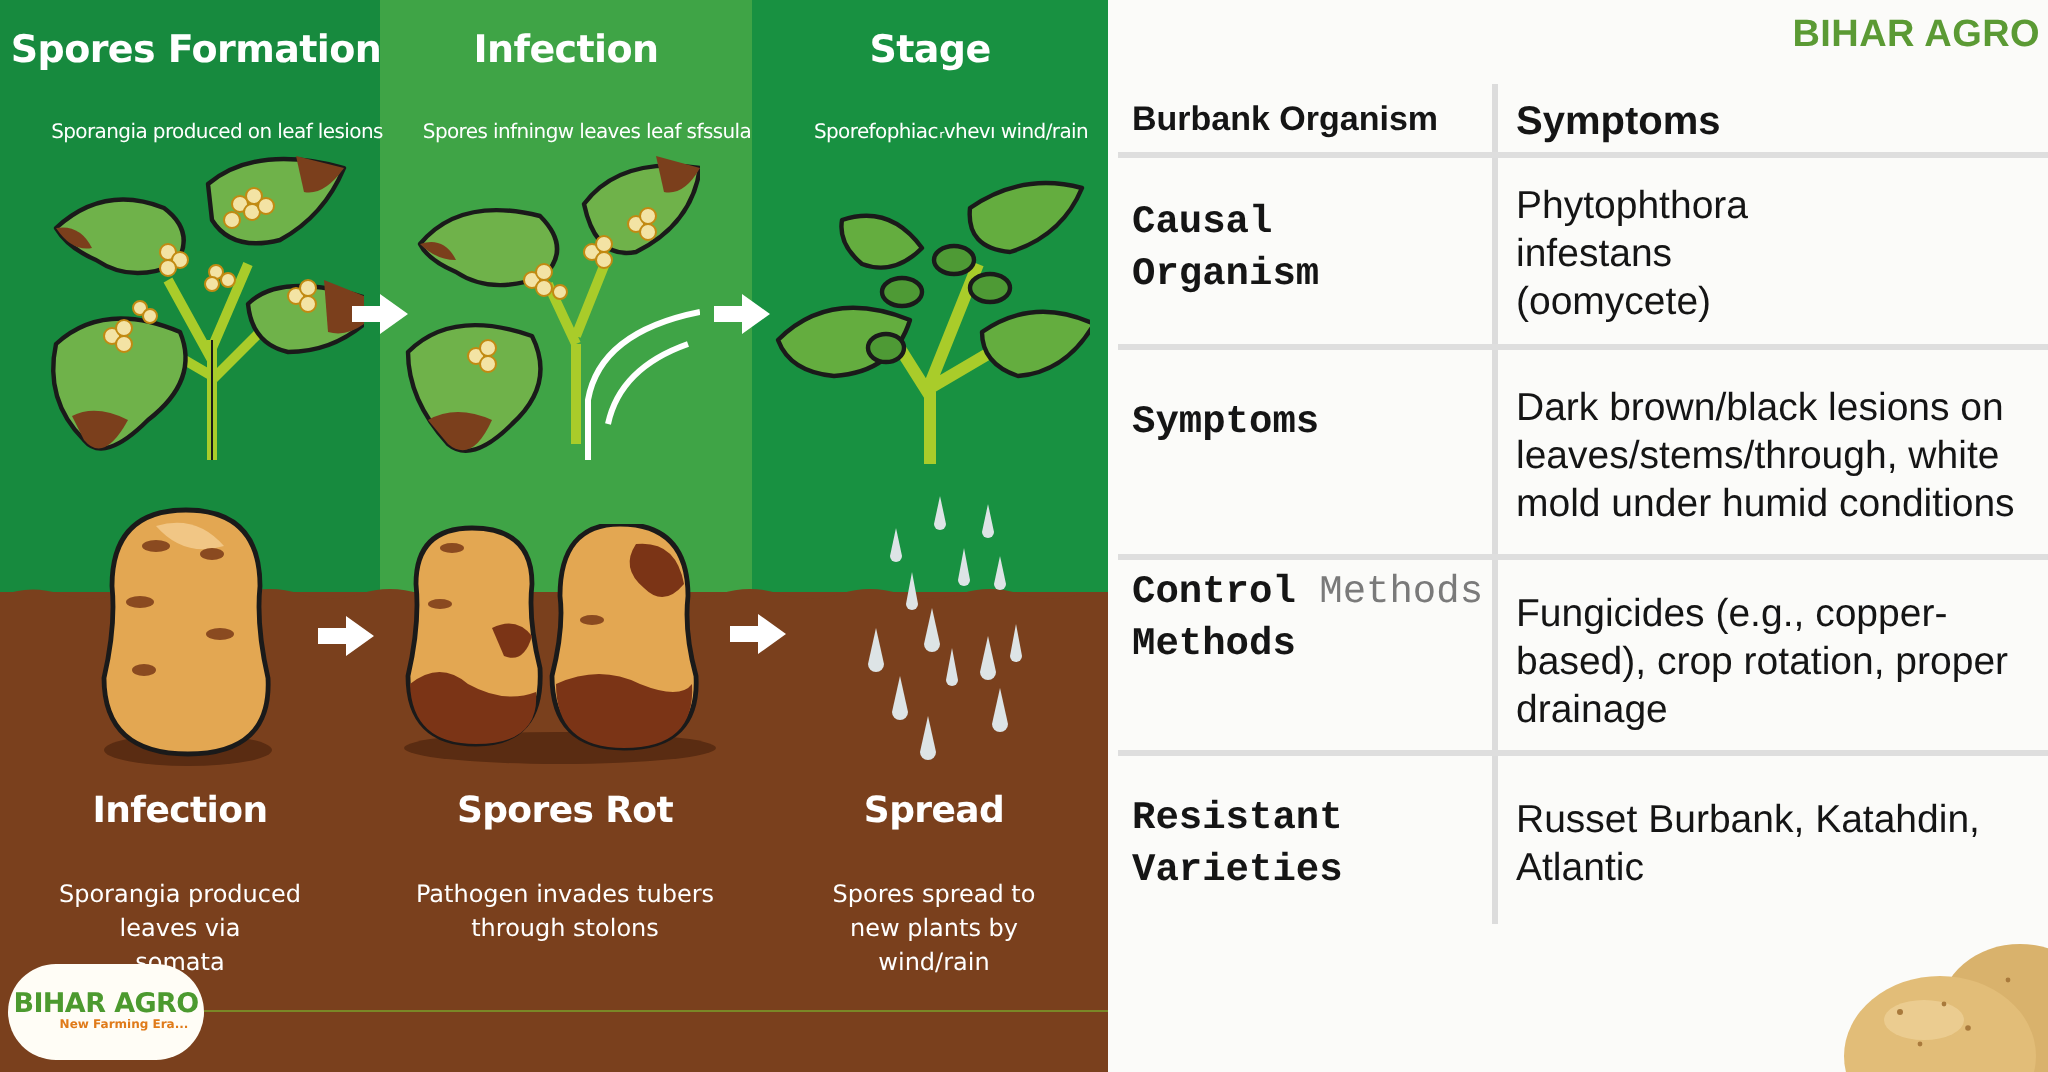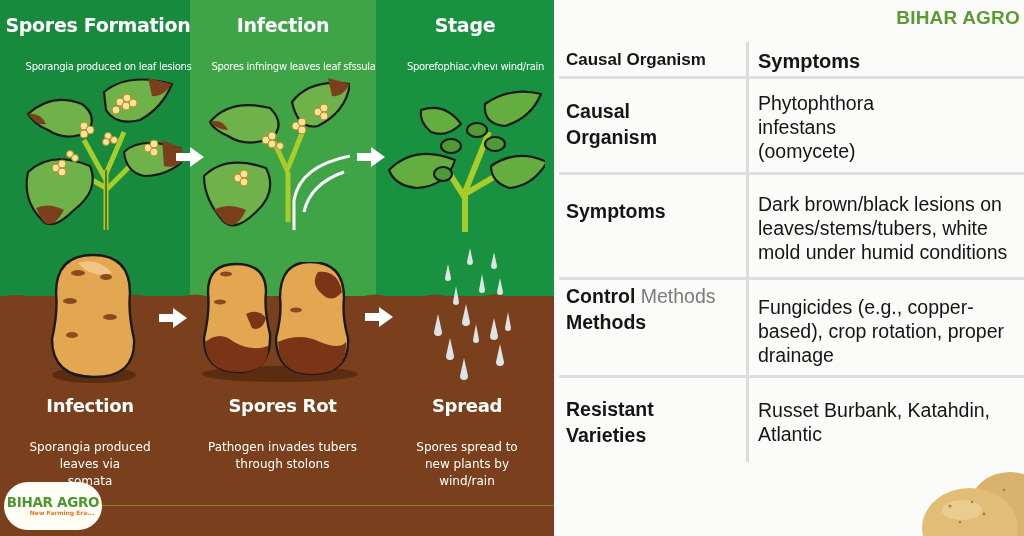--- a/index.html
+++ b/index.html
@@ -43,21 +43,21 @@
   .brand { position: absolute; right: 4px; top: 7px; color: #5b9a34; font-weight: bold; font-size: 19px; letter-spacing: 0.2px; font-family: "Liberation Sans", sans-serif; }
 
   .tbl { position: absolute; left: 5px; top: 40px; width: 465px; font-family: "Liberation Sans", sans-serif; color: #151515; }
   .vline { position: absolute; left: 187px; top: 2px; width: 3px; height: 420px; background: #dcdcdc; }
   .hline { position: absolute; left: 0; width: 465px; height: 3px; background: #dedede; }
   .cell { position: absolute; }
   .c1 { left: 7px; width: 175px; font-weight: bold; }
   .c2 { left: 199px; width: 266px; font-size: 19.5px; line-height: 24px; }
   .hdr1 { font-size: 17px; top: 10px; }
   .hdr2 { font-size: 20px; top: 9px; font-weight: bold; }
-  .rl { font-size: 19.5px; line-height: 26px; }
+  .rl { font-size: 19.5px; line-height: 26px; font-family: Liberation Mono, monospace; }
   .muted { color: #7a7a7a; font-weight: normal; }
 
   .potato-corner { position: absolute; right: 0; bottom: 0; width: 110px; height: 70px; }
 </style>
 </head>
 <body>
 
 <div class="left">
   <div class="panel p1"></div>
   <div class="panel p2"></div>
@@ -252,41 +252,41 @@
     <div class="ls">New Farming Era...</div>
   </div>
 </div>
 
 <div class="right">
   <div class="brand">BIHAR AGRO</div>
 
   <div class="tbl">
     <div class="vline"></div>
 
-    <div class="cell c1 hdr1">Causal Organism</div>
+    <div class="cell c1 hdr1">Burbank Organism</div>
     <div class="cell c2 hdr2">Symptoms</div>
     <div class="hline" style="top:36px"></div>
 
     <div class="cell c1 rl" style="top:58px">
       <div>Causal</div>
       <div>Organism</div>
     </div>
     <div class="cell c2" style="top:51px">
       <div>Phytophthora</div>
       <div>infestans</div>
       <div>(oomycete)</div>
     </div>
     <div class="hline" style="top:132px"></div>
 
     <div class="cell c1 rl" style="top:158px">
       <div>Symptoms</div>
     </div>
     <div class="cell c2" style="top:152px">
       <div>Dark brown/black lesions on</div>
-      <div>leaves/stems/tubers, white</div>
+      <div>leaves/stems/through, white</div>
       <div>mold under humid conditions</div>
     </div>
     <div class="hline" style="top:237px"></div>
 
     <div class="cell c1 rl" style="top:243px;width:180px">
       <div><span>Control</span> <span class="muted">Methods</span></div>
       <div>Methods</div>
     </div>
     <div class="cell c2" style="top:255px">
       <div>Fungicides (e.g., copper-</div>

